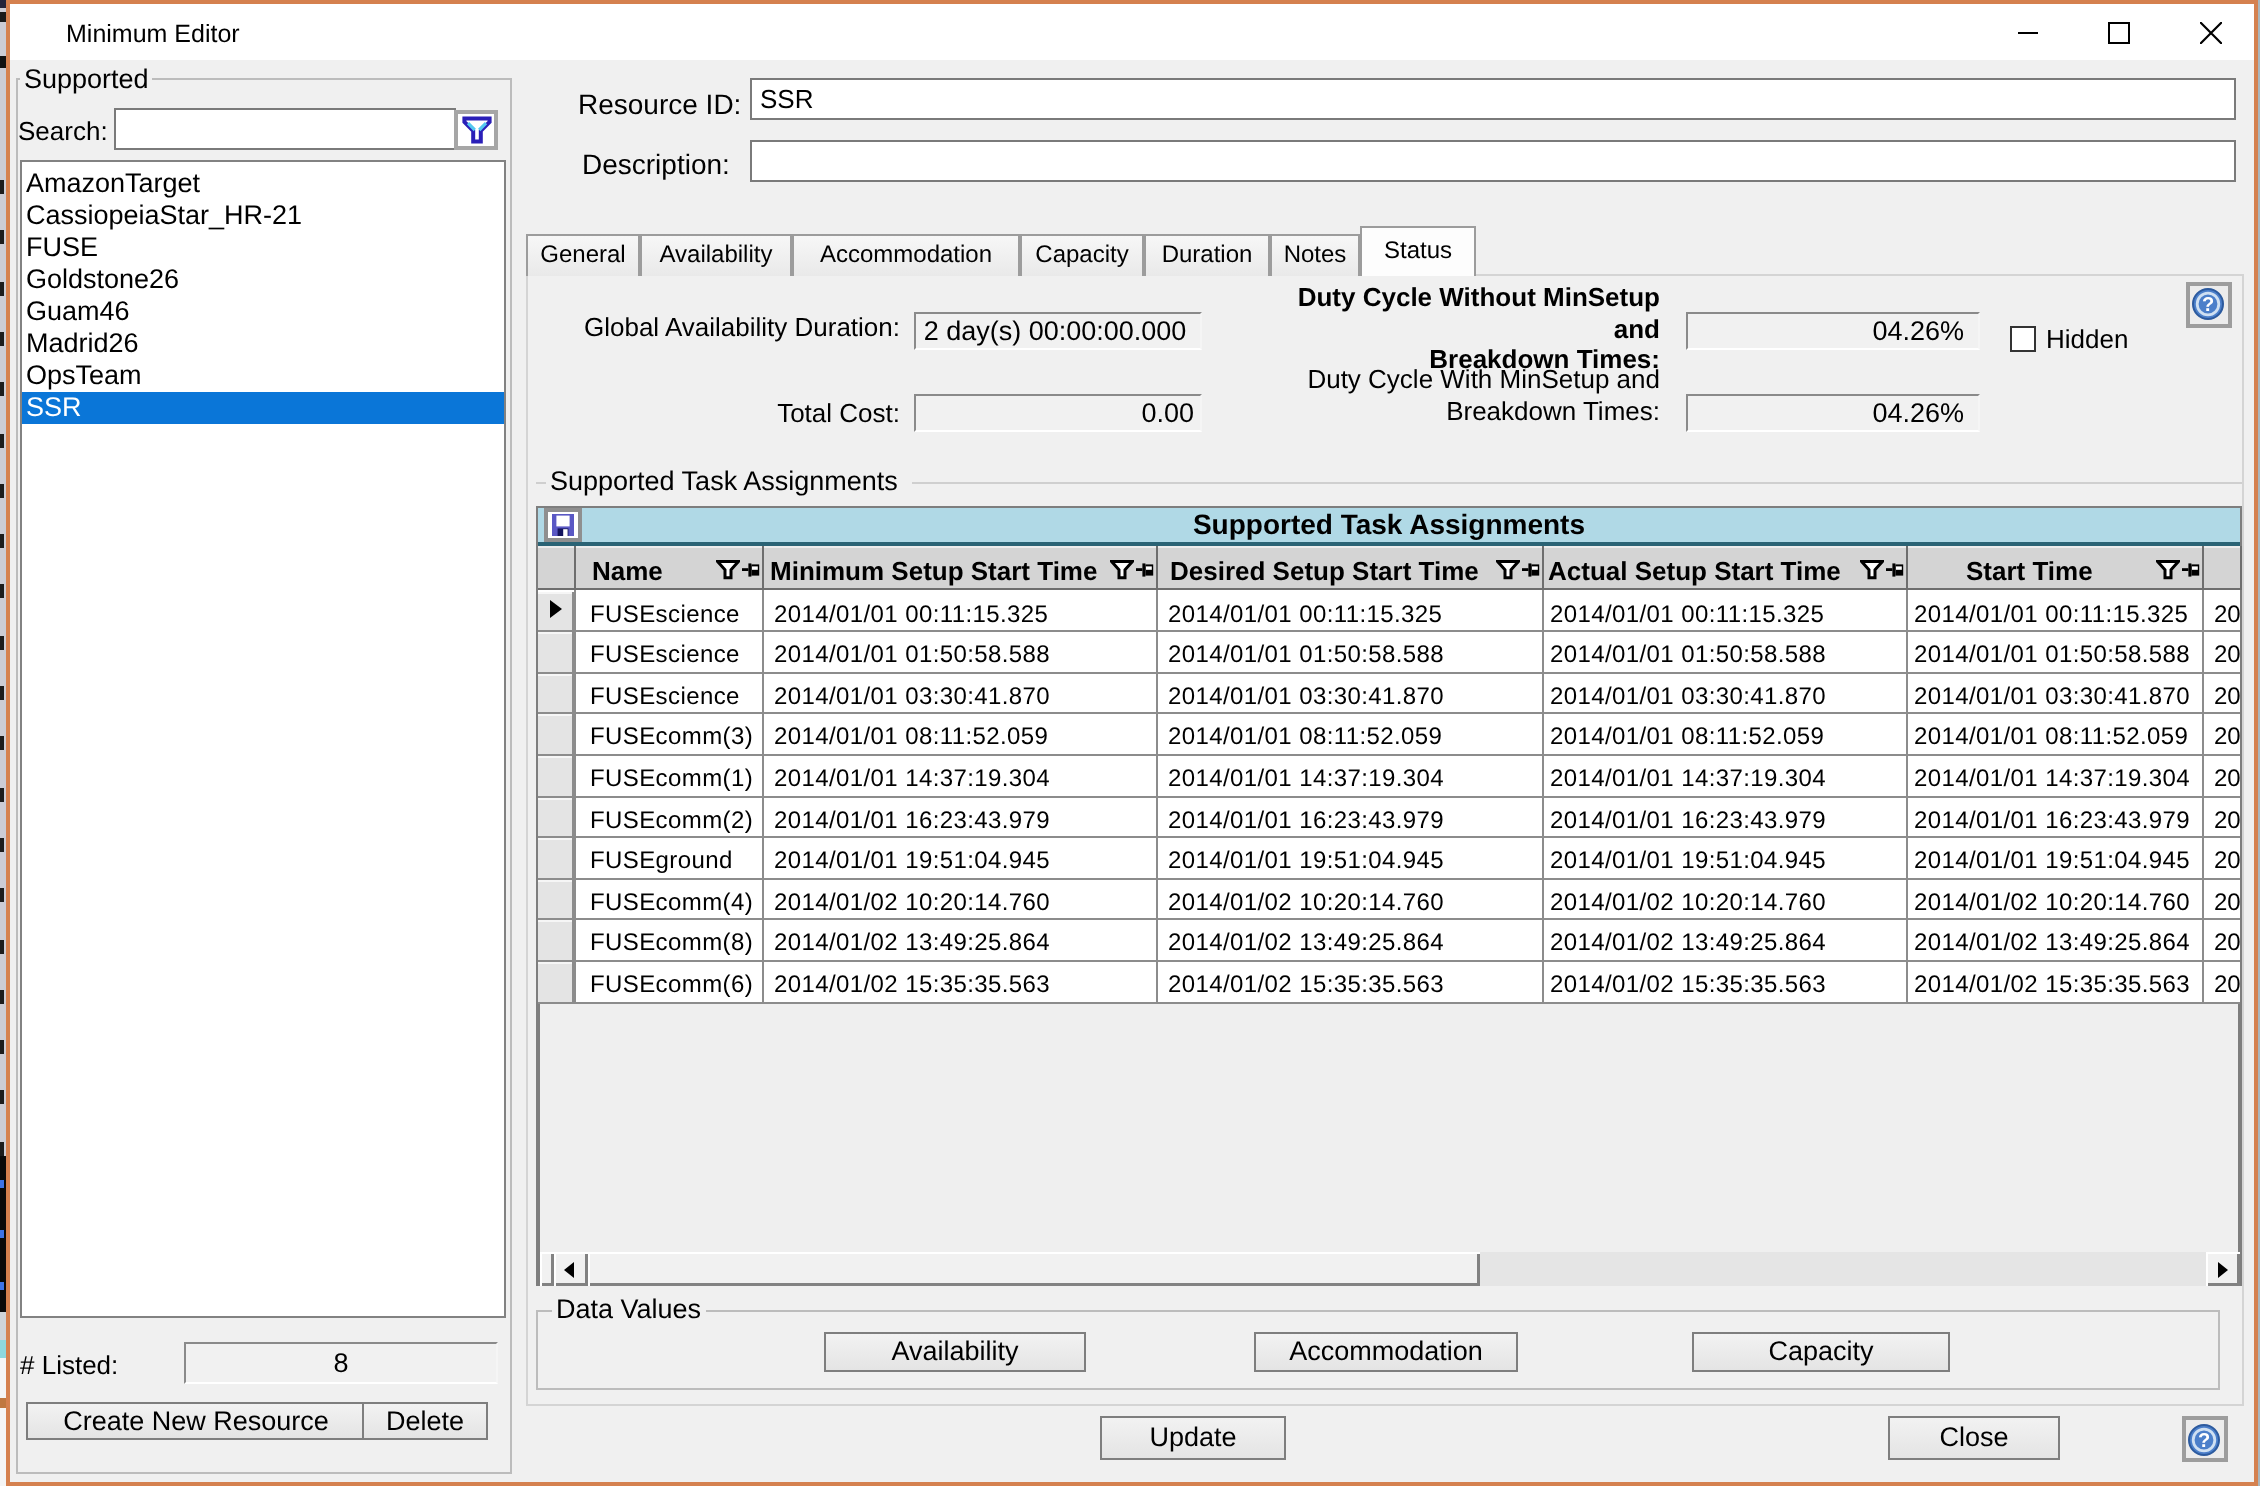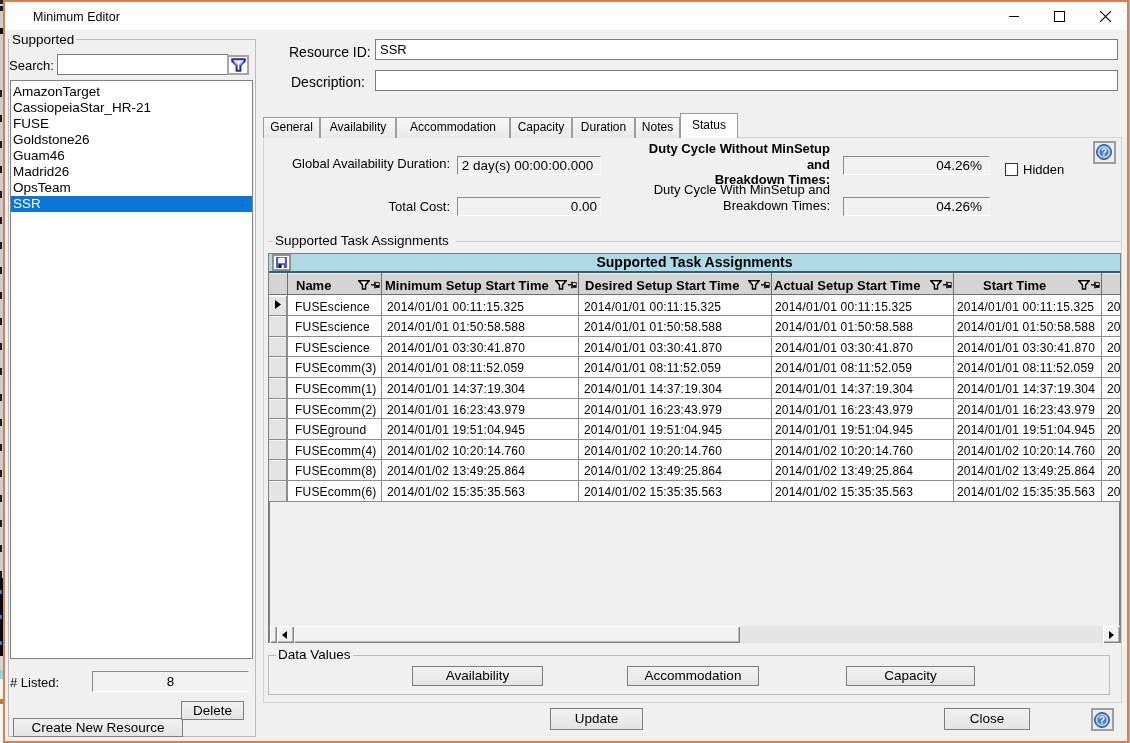--- a/index.html
+++ b/index.html
@@ -77,21 +77,21 @@
     <path d="M1.2,1.2 H13.8 V3 L9.4,7.4 V12.8 H5.6 V7.4 L1.2,3 Z" fill="#ffffff" stroke="#2a1fb8" stroke-width="2"></path>
     <path d="M3,3.6 L6.4,7 M12,3.6 L8.6,7" stroke="#54c8f0" stroke-width="1.6"></path>
   </svg>
 
   <div class="abs tbox" style="left:10px;top:80px;width:243px;height:579px;border-color:#828282;"></div>
   <div class="abs" style="left:13px;top:84px;line-height:16px;font-size:13.5px;">AmazonTarget<br>CassiopeiaStar_HR-21<br>FUSE<br>Goldstone26<br>Guam46<br>Madrid26<br>OpsTeam</div>
   <div class="abs" style="left:11px;top:196px;width:241px;height:16px;background:#0a76d8;color:#fff;padding-left:2px;line-height:15px;font-size:13.5px;">SSR</div>
 
   <div class="abs" style="left:10px;top:675px;">#&nbsp;Listed:</div>
   <div class="abs sunken" style="left:92px;top:671px;width:157px;height:21px;text-align:center;line-height:20px;">8</div>
-  <div class="abs btn" style="left:13px;top:701px;width:170px;height:19px;line-height:17px;margin-top:17px;">Create New Resource</div>
+  <div class="abs btn" style="left:13px;top:701px;width:170px;height:19px;line-height:17px;">Create New Resource</div>
   <div class="abs btn" style="left:181px;top:701px;width:63px;height:19px;line-height:17px;">Delete</div>
 
   <div class="abs" style="left:289px;top:44px;font-size:14px;">Resource ID:</div>
   <div class="abs tbox" style="left:375px;top:39px;width:743px;height:21px;line-height:19px;padding-left:4px;">SSR</div>
   <div class="abs" style="left:291px;top:74px;font-size:14px;">Description:</div>
   <div class="abs tbox" style="left:375px;top:70px;width:743px;height:21px;"></div>
 
   <div id="tabs">
     <div class="abs" style="left:263px;top:117px;width:57px;height:21px;background:linear-gradient(#f7f7f7,#e9e9e9);border:1px solid #9c9c9c;border-bottom:none;text-align:center;line-height:19px;z-index:1;font-size:12px;">General</div>
     <div class="abs" style="left:320px;top:117px;width:76px;height:21px;background:linear-gradient(#f7f7f7,#e9e9e9);border:1px solid #9c9c9c;border-bottom:none;text-align:center;line-height:19px;z-index:1;font-size:12px;">Availability</div>

